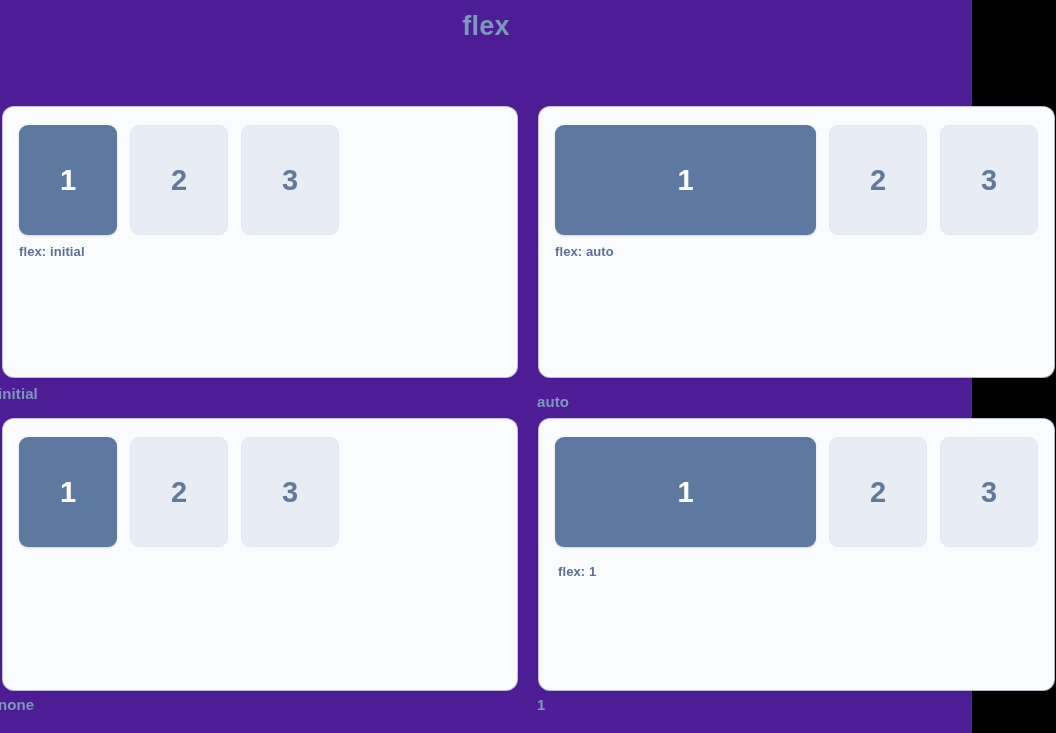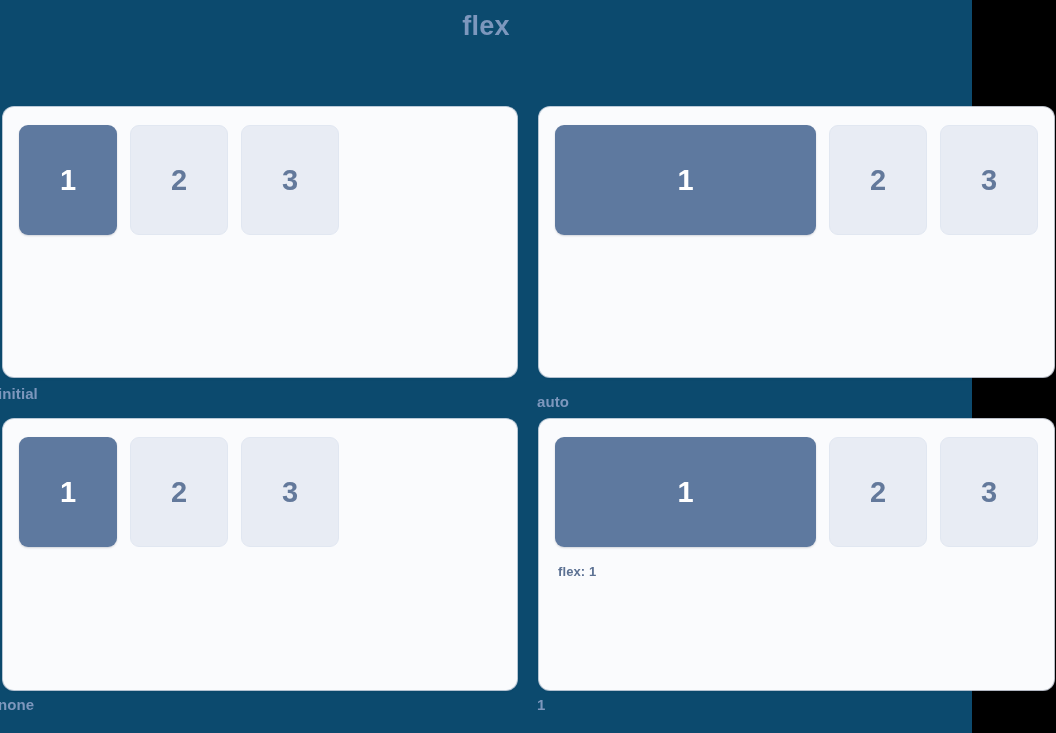--- a/index.html
+++ b/index.html
@@ -11,21 +11,21 @@
     height: 733px;
     background: #000000;
     font-family: "Liberation Sans", sans-serif;
     overflow: hidden;
   }
 
   .page {
     position: relative;
     width: 972px;
     height: 733px;
-    background: #0c4a6e;
+    background: #4c1d95;
   }
 
   
   .page-title {
     width: 100%;
     text-align: center;
     font-size: 27px;
     font-weight: bold;
     color: #7d97bd;
     letter-spacing: 0.2px;
@@ -138,31 +138,33 @@
 
   <div class="grid">
 
     <div class="cell cell-0">
       <div class="card card-tall">
         <div class="boxrow">
           <div class="box box-primary fx-initial">1</div>
           <div class="box box-plain">2</div>
           <div class="box box-plain">3</div>
         </div>
+        <div class="code-label">flex: initial</div>
       </div>
     </div>
     <div class="caption cap-0">initial</div>
 
     <div class="cell cell-1">
       <div class="card card-tall">
         <div class="boxrow">
           <div class="box box-primary fx-auto">1</div>
           <div class="box box-plain">2</div>
           <div class="box box-plain">3</div>
         </div>
+        <div class="code-label">flex: auto</div>
       </div>
     </div>
     <div class="caption cap-1">auto</div>
 
     <div class="cell cell-2">
       <div class="card card-short">
         <div class="boxrow">
           <div class="box box-primary fx-none">1</div>
           <div class="box box-plain">2</div>
           <div class="box box-plain">3</div>

